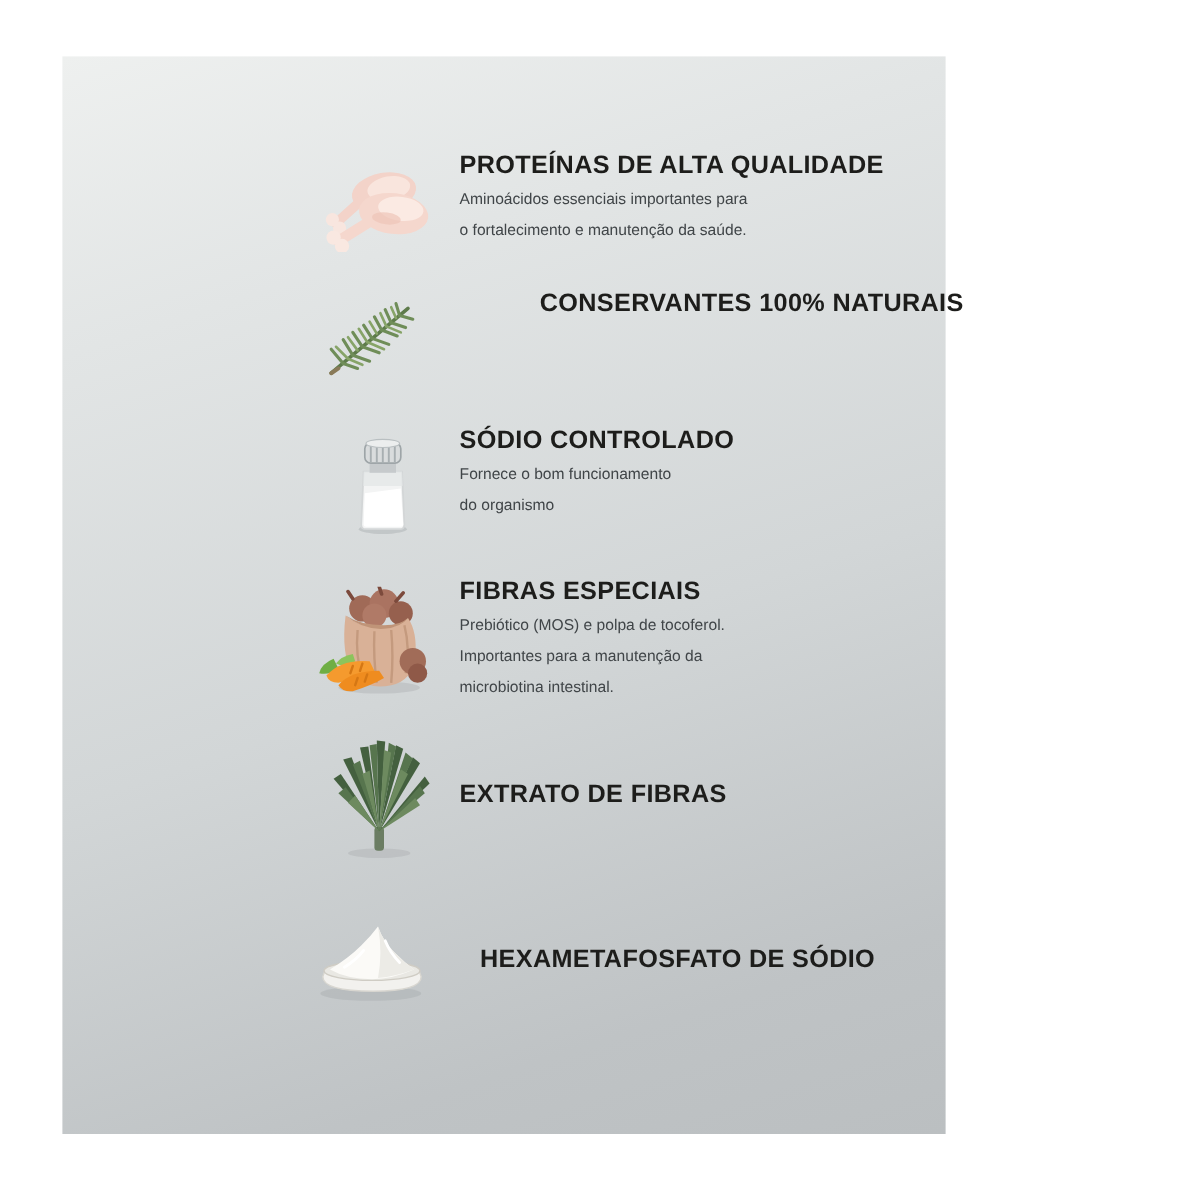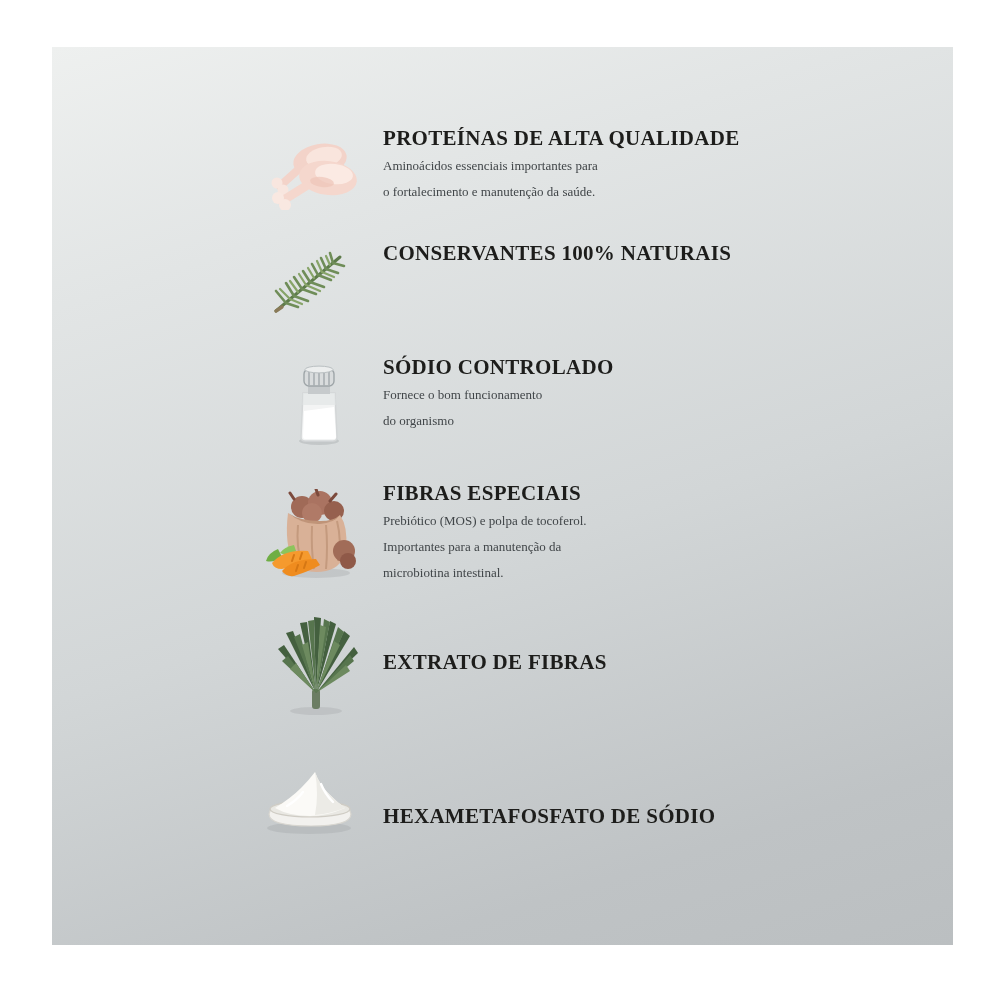--- a/index.html
+++ b/index.html
@@ -6,23 +6,22 @@
   body{
     width:1000px;height:1000px;
     background:#ffffff;
     font-family:"Liberation Sans", sans-serif;
     position:relative;
     overflow:hidden;
   }
   .panel{
     position:absolute;
     left:52px;top:47px;
-    width:901px;height:898px;
+    width:736px;height:898px;
     background:linear-gradient(162deg,#eef0ef 0%,#e2e5e5 22%,#d2d6d7 55%,#bfc3c5 85%,#bbbfc1 100%);
-    font-family:Liberation Serif, serif;
   }
   .feature{position:absolute;left:0;top:0;}
   .icon-box{position:absolute;}
   .text-box{position:absolute;left:331px;width:420px;}
   .title{
     margin:0;
     font-size:21px;
     font-weight:bold;
     color:#1d1d1b;
     letter-spacing:0.3px;
@@ -30,25 +29,25 @@
   }
   .desc{
     margin:3px 0 0 0;
     font-size:13px;
     color:#404548;
     line-height:26px;
     white-space:pre-line;
   }
   
   .t-s1{top:79px;}  .i-s1{left:210px;top:83px;}
-  .t-s2{top:194px;} .i-s2{left:214px;top:200px;}
+  .t-s2{top:194px;text-align:right;} .i-s2{left:214px;top:200px;}
   .t-s3{top:308px;} .i-s3{left:239px;top:312px;}
   .t-s4{top:434px;} .i-s4{left:212px;top:442px;}
   .t-s5{top:603px;} .i-s5{left:220px;top:568px;}
-  .t-s6{top:757px;} .i-s6{left:205px;top:717px;}
+  .t-s6{top:741px;margin-left:17px;} .i-s6{left:205px;top:717px;}
 </style>
 </head>
 <body>
 
 <div class="panel">
 
   <section class="feature">
     <div class="icon-box i-s1">
       <svg width="104" height="80" viewBox="0 0 104 80">
         <ellipse cx="58" cy="30" rx="27" ry="16" fill="#f3d3c9" transform="rotate(-10 58 30)"></ellipse>

